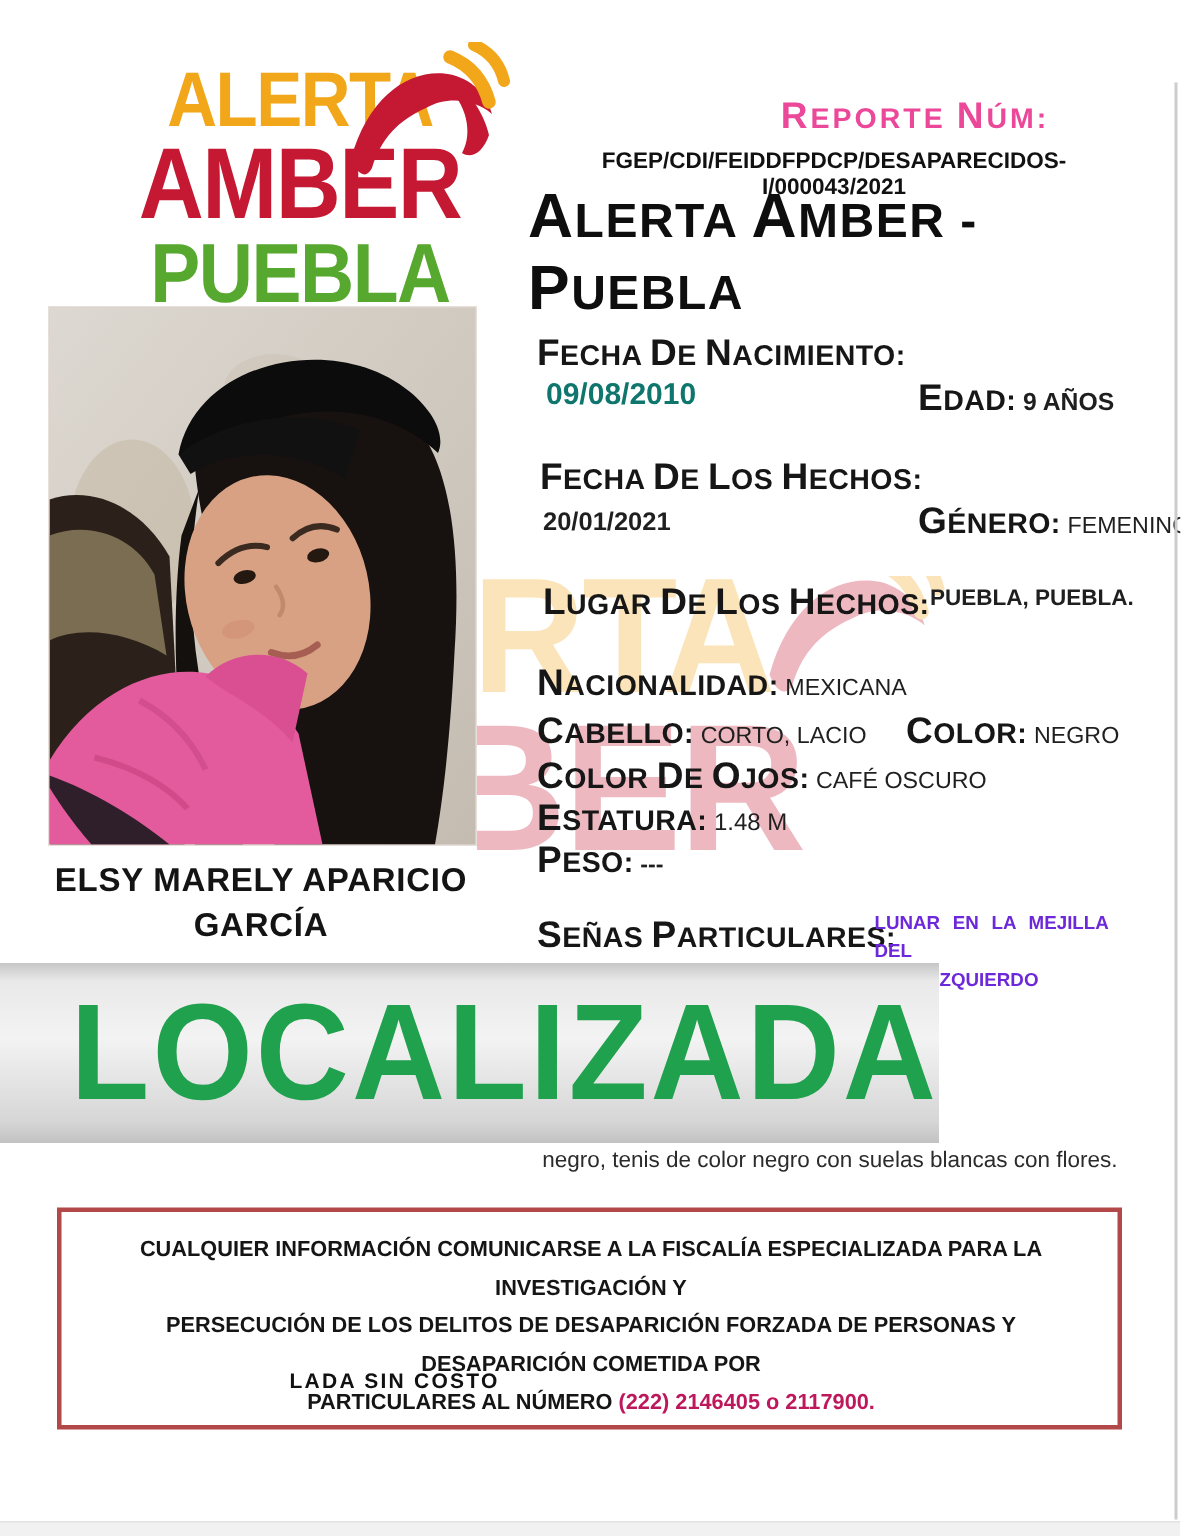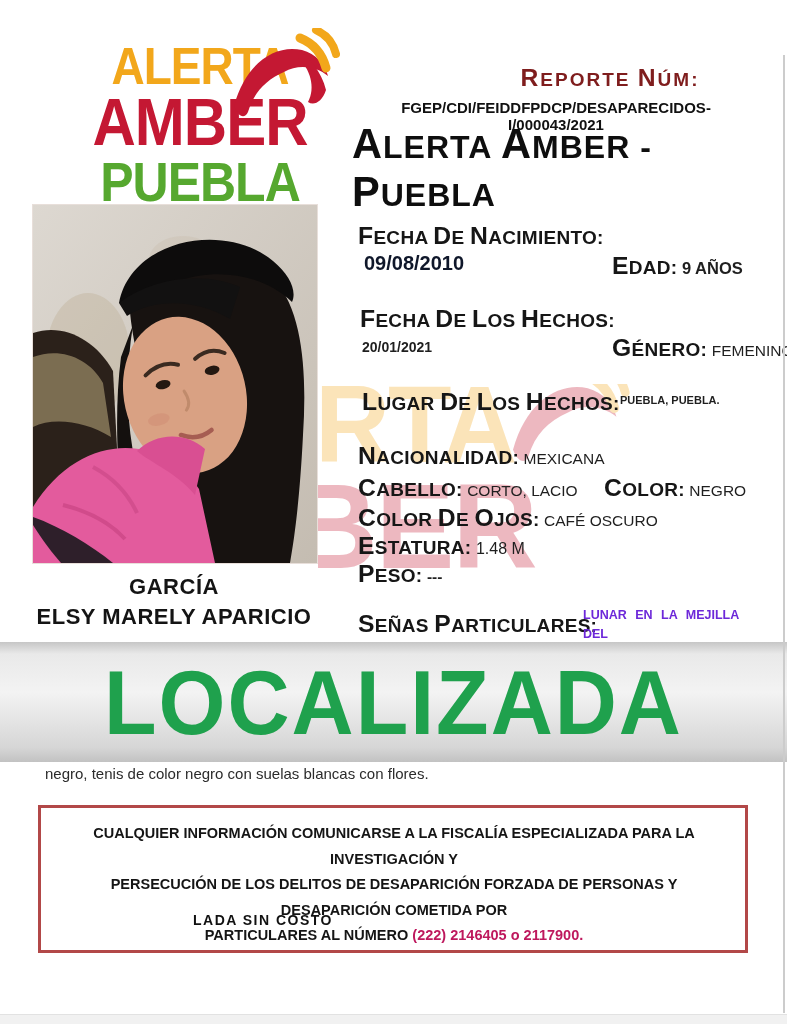--- a/index.html
+++ b/index.html
@@ -9,21 +9,21 @@
   }
   
   .logo{position:absolute;left:78px;top:40px;width:244px;text-align:center;z-index:3;}
   .logo-line{font-weight:700;line-height:1;letter-spacing:-1px;transform:scaleY(1.12);transform-origin:top center;}
   .logo-l1{font-size:46px;color:#F2A71B;}
   .logo-l2{font-size:60px;color:#C41833;margin-top:3px;}
   .logo-l3{font-size:50px;color:#56A82F;margin-top:5px;}
   .logo-swoosh{position:absolute;right:-18px;top:-12px;width:112px;height:100px;}
   
   .report-label{position:absolute;left:500px;top:64px;width:220px;text-align:center;
-    font-size:19px;font-weight:700;color:#7f1d1d;letter-spacing:2px;}
+    font-size:19px;font-weight:700;color:#ec4899;letter-spacing:2px;}
   .report-number{position:absolute;left:386px;top:99px;width:340px;text-align:center;
     font-size:15px;font-weight:700;color:#111;}
   .doc-title{position:absolute;left:352px;top:120px;width:412px;
     font-size:32px;font-weight:700;color:#0e0e0e;letter-spacing:1px;}
   
   .photo{position:absolute;left:32px;top:204px;width:284px;height:358px;z-index:2;
     border:1px solid #e8dfda;background:#cfc9c2;}
   .photo svg{display:block;width:100%;height:100%;}
   
   .name{position:absolute;left:22px;top:572px;width:304px;text-align:center;z-index:2;
@@ -33,32 +33,32 @@
     opacity:.30;z-index:1;pointer-events:none;}
   .wm-inner{position:absolute;left:-205px;top:-14px;width:600px;}
   .wm-l1{font-size:104px;font-weight:700;line-height:1;letter-spacing:-2px;color:#F2A71B;transform:scaleY(1.05);transform-origin:top left;}
   .wm-l2{font-size:118px;font-weight:700;line-height:1;letter-spacing:-2px;color:#C41833;margin-top:-8px;transform:scaleY(1.02);transform-origin:top left;}
   .wm-swoosh{position:absolute;left:390px;top:-6px;width:130px;height:110px;}
   
   .row{position:absolute;z-index:3;white-space:nowrap;}
   .lbl{font-weight:700;font-size:19px;color:#161616;letter-spacing:.3px;}
   .val{font-size:15.5px;color:#1f1f1f;}
   .val-b{font-weight:700;}
-  .val-red{color:#0f172a;font-weight:700;font-size:20px;}
+  .val-red{color:#0f766e;font-weight:700;font-size:20px;}
   .scb{font-size:1.3em;}
   .marks-val{position:absolute;left:583px;top:606px;width:162px;z-index:3;
     font-size:12.5px;font-weight:700;line-height:19px;color:#6d28d9;word-spacing:5px;}
   
-  .band{position:absolute;left:0;top:642px;width:787px;height:120px;z-index:5;
+  .band{position:absolute;left:0;top:642px;width:626px;height:120px;z-index:5;
     background:linear-gradient(180deg,#c6c6c6 0%,#e9e9e9 10%,#f3f3f3 42%,#d6d6d6 88%,#c2c2c2 100%);
-    display:flex;align-items:center;justify-content:center;}
+    display:flex;align-items:center;justify-content:flex-end;}
   .band-text{font-size:86px;font-weight:700;letter-spacing:2px;color:#1FA14D;
     transform:scaleY(1.06);line-height:1;}
   
-  .desc{position:absolute;left:45px;top:765px;width:700px;font-size:15px;color:#2b2b2b;z-index:2;}
+  .desc{position:absolute;left:45px;top:765px;width:700px;font-size:15px;color:#2b2b2b;z-index:2;text-align:right;}
   
   .contact{position:absolute;left:38px;top:805px;width:704px;height:142px;
     border:3px solid #B24848;z-index:2;}
   .contact-lines{padding:13px 30px 0 32px;text-align:center;
     font-size:14.5px;font-weight:700;line-height:25.5px;color:#151515;}
   .phone-red{color:#be185d;}
   .lada-label{position:absolute;left:152px;top:104px;font-size:14px;font-weight:700;
     letter-spacing:1.5px;color:#111;}
   .lada-number{position:absolute;left:330px;top:84px;font-size:40px;font-weight:700;
     letter-spacing:1px;color:#E84B2A;}
@@ -128,51 +128,51 @@
       </g>
       <path d="M0 358 L0 302 C28 256 70 238 106 244 C132 248 152 262 166 284 L182 358 Z" fill="#e35b9d"></path>
       <path d="M104 246 C122 228 152 226 172 244 L162 290 C144 268 118 258 104 246 Z" fill="#d94f92"></path>
       <path d="M30 300 q40 10 62 34" stroke="#c4417f" stroke-width="4" fill="none" opacity=".6"></path>
       <path d="M60 262 q30 16 44 46" stroke="#c4417f" stroke-width="4" fill="none" opacity=".5"></path>
       <path d="M0 312 C28 322 58 340 80 358 L28 358 C14 342 5 328 0 320 Z" fill="#2e1f2a"></path>
     </svg>
   </div>
 
   <div class="name">
+    <div>ELSY MARELY APARICIO</div>
     <div>GARCÍA</div>
-    <div>ELSY MARELY APARICIO</div>
   </div>
 
   <div class="row" style="left:358px;top:222px;">
     <span class="lbl"><span class="scb">F</span>ECHA <span class="scb">D</span>E <span class="scb">N</span>ACIMIENTO:</span>
   </div>
   <div class="row" style="left:364px;top:252px;">
     <span class="val val-red">09/08/2010</span>
   </div>
   <div class="row" style="left:612px;top:252px;">
     <span class="lbl"><span class="scb">E</span>DAD:</span>
     <span class="val val-b" style="font-size:16.5px;">9 AÑOS</span>
   </div>
 
   <div class="row" style="left:360px;top:305px;">
     <span class="lbl"><span class="scb">F</span>ECHA <span class="scb">D</span>E <span class="scb">L</span>OS <span class="scb">H</span>ECHOS:</span>
   </div>
   <div class="row" style="left:362px;top:338px;">
-    <span class="val val-b" style="font-size:14px;margin-top:27px;">20/01/2021</span>
+    <span class="val val-b" style="font-size:17px;margin-top:27px;">20/01/2021</span>
   </div>
   <div class="row" style="left:612px;top:334px;">
     <span class="lbl"><span class="scb">G</span>ÉNERO:</span>
     <span class="val">FEMENINO</span>
   </div>
 
   <div class="row" style="left:362px;top:388px;">
     <span class="lbl"><span class="scb">L</span>UGAR <span class="scb">D</span>E <span class="scb">L</span>OS <span class="scb">H</span>ECHOS:</span>
   </div>
   <div class="row" style="left:620px;top:390px;">
-    <span class="val val-b" style="font-size:11px;">PUEBLA, PUEBLA.</span>
+    <span class="val val-b" style="font-size:15px;">PUEBLA, PUEBLA.</span>
   </div>
 
   <div class="row" style="left:358px;top:442px;">
     <span class="lbl"><span class="scb">N</span>ACIONALIDAD:</span>
     <span class="val">MEXICANA</span>
   </div>
 
   <div class="row" style="left:358px;top:474px;">
     <span class="lbl"><span class="scb">C</span>ABELLO:</span>
     <span class="val">CORTO, LACIO</span>

